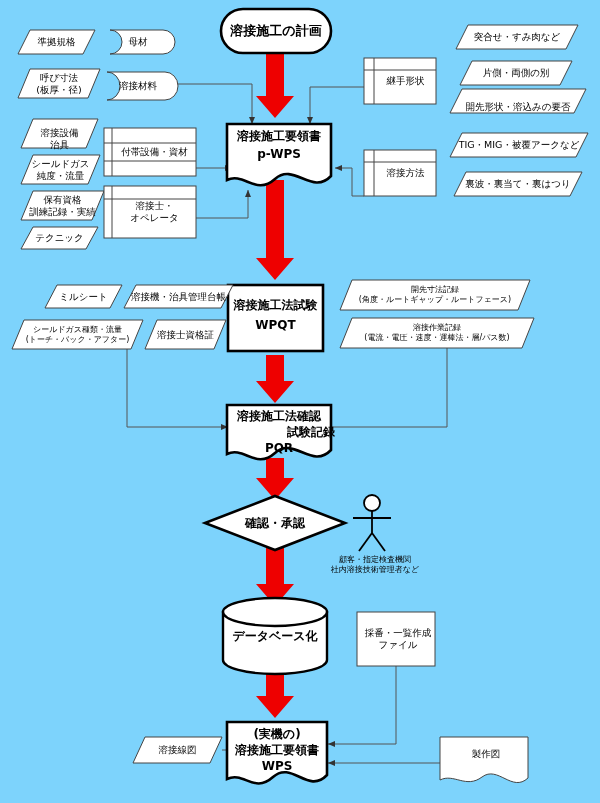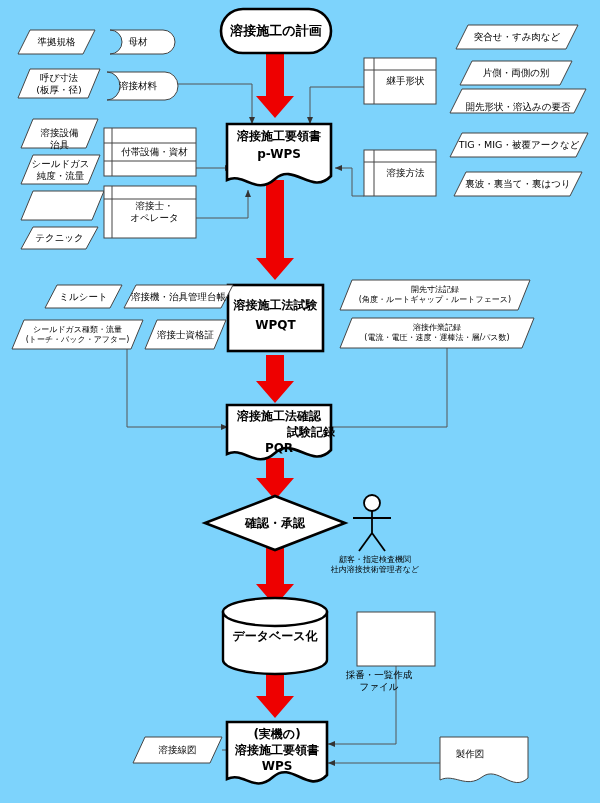--- a/index.html
+++ b/index.html
@@ -188,20 +188,22 @@
   <div class="lbl t9" style="left:18px;top:30px;width:77px;height:24px;">準拠規格</div>
   <div class="lbl t9" style="left:18px;top:69px;width:82px;height:29px;">呼び寸法
 (板厚・径)</div>
   <div class="lbl t9" style="left:112px;top:30px;width:52px;height:24px;">母材</div>
   <div class="lbl t9" style="left:109px;top:72px;width:58px;height:28px;">溶接材料</div>
 
   <div class="lbl t9" style="left:21px;top:119px;width:77px;height:39px;">溶接設備
 治具</div>
   <div class="lbl t9" style="left:21px;top:155px;width:79px;height:29px;">シールドガス
 純度・流量</div>
+  <div class="lbl t9" style="left:21px;top:191px;width:83px;height:29px;">保有資格
+訓練記録・実績</div>
   <div class="lbl t9" style="left:21px;top:227px;width:77px;height:22px;">テクニック</div>
 
   <div class="lbl t9" style="left:113px;top:128px;width:83px;height:48px;">付帯設備・資材</div>
   <div class="lbl t9" style="left:113px;top:186px;width:83px;height:52px;">溶接士・
 オペレータ</div>
 
   <div class="lbl t9" style="left:375px;top:58px;width:61px;height:46px;">継手形状</div>
   <div class="lbl t9" style="left:375px;top:150px;width:61px;height:46px;">溶接方法</div>
 
   <div class="lbl t9" style="left:456px;top:25px;width:122px;height:24px;">突合せ・すみ肉など</div>
@@ -217,18 +219,18 @@
   <div class="lbl t9" style="left:145px;top:320px;width:81px;height:29px;">溶接士資格証</div>
 
   <div class="lbl tiny" style="left:340px;top:280px;width:190px;height:30px;">開先寸法記録
 (角度・ルートギャップ・ルートフェース)</div>
   <div class="lbl tiny" style="left:340px;top:318px;width:194px;height:30px;">溶接作業記録
 (電流・電圧・速度・運棒法・層/パス数)</div>
 
   <div class="lbl tiny" style="left:300px;top:552px;width:150px;height:26px;">顧客・指定検査機関
 社内溶接技術管理者など</div>
 
-  <div class="lbl t9" style="left:340px;top:612px;width:78px;height:54px;margin-top:42px;">採番・一覧作成
+  <div class="lbl t9" style="left:359px;top:612px;width:78px;height:54px;">採番・一覧作成
 ファイル</div>
-  <div class="lbl t9" style="left:420px;top:737px;width:80px;height:34px;padding-left:10px;">製作図</div>
+  <div class="lbl t9" style="left:436px;top:737px;width:80px;height:34px;padding-left:10px;">製作図</div>
   <div class="lbl t9" style="left:133px;top:737px;width:89px;height:26px;">溶接線図</div>
 
 </div>
 
 </body></html>

